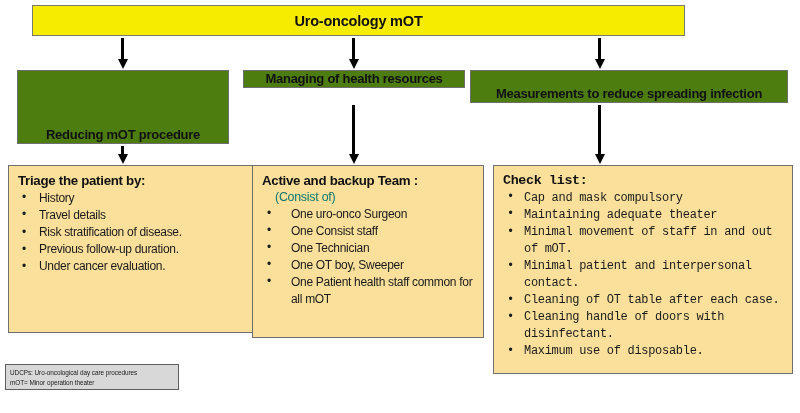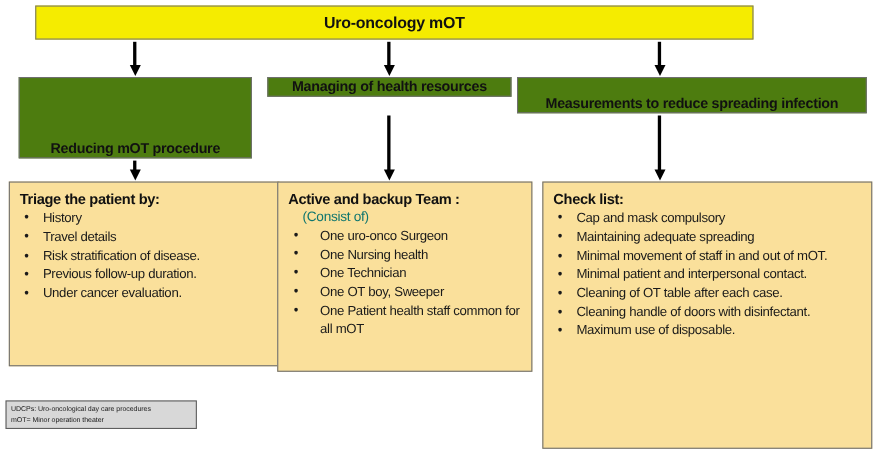--- a/index.html
+++ b/index.html
@@ -72,21 +72,21 @@
   #orange-3 { left: 470px; top: 70px; width: 318px; height: 33px; }
 
   
   .yellowbox {
     background: #fae09b;
     border: 1.4px solid #6f6f6f;
     padding: 7px 6px 6px 8px;
   }
   #yellow-1 { left: 8px;   top: 165px; width: 246px; height: 168px; }
   #yellow-2 { left: 252px; top: 165px; width: 232px; height: 173px; }
-  #yellow-3 { left: 493px; top: 165px; width: 300px; height: 243px; }
+  #yellow-3 { left: 493px; top: 165px; width: 300px; height: 209px; font-family: Liberation Mono, monospace; }
 
   .bx-head {
     font-size: 13.3px;
     font-weight: bold;
     letter-spacing: -0.3px;
     color: #111111;
     margin: 0 0 1px 1px;
     line-height: 1.2;
   }
   .bx-sub {
@@ -203,32 +203,32 @@
       <li>Previous follow-up duration.</li>
       <li>Under cancer evaluation.</li>
     </ul>
   </div>
 
   <div class="box yellowbox" id="yellow-2">
     <div class="bx-head">Active and backup Team :</div>
     <div class="bx-sub">(Consist of)</div>
     <ul class="bullets wide">
       <li>One uro-onco Surgeon</li>
-      <li>One Nursing health</li>
+      <li>One Consist staff</li>
       <li>One Technician</li>
       <li>One OT boy,  Sweeper</li>
       <li>One Patient health staff common for all mOT</li>
     </ul>
   </div>
 
   <div class="box yellowbox" id="yellow-3">
     <div class="bx-head">Check list:</div>
     <ul class="bullets">
       <li>Cap and mask compulsory</li>
-      <li>Maintaining adequate spreading</li>
+      <li>Maintaining adequate theater</li>
       <li>Minimal movement of staff in and out of mOT.</li>
       <li>Minimal patient and interpersonal contact.</li>
       <li>Cleaning of OT table after each case.</li>
       <li>Cleaning handle of doors with disinfectant.</li>
       <li>Maximum use of disposable.</li>
     </ul>
   </div>
 
   <div class="legend">
     <div class="line">UDCPs: Uro-oncological day care procedures</div>

